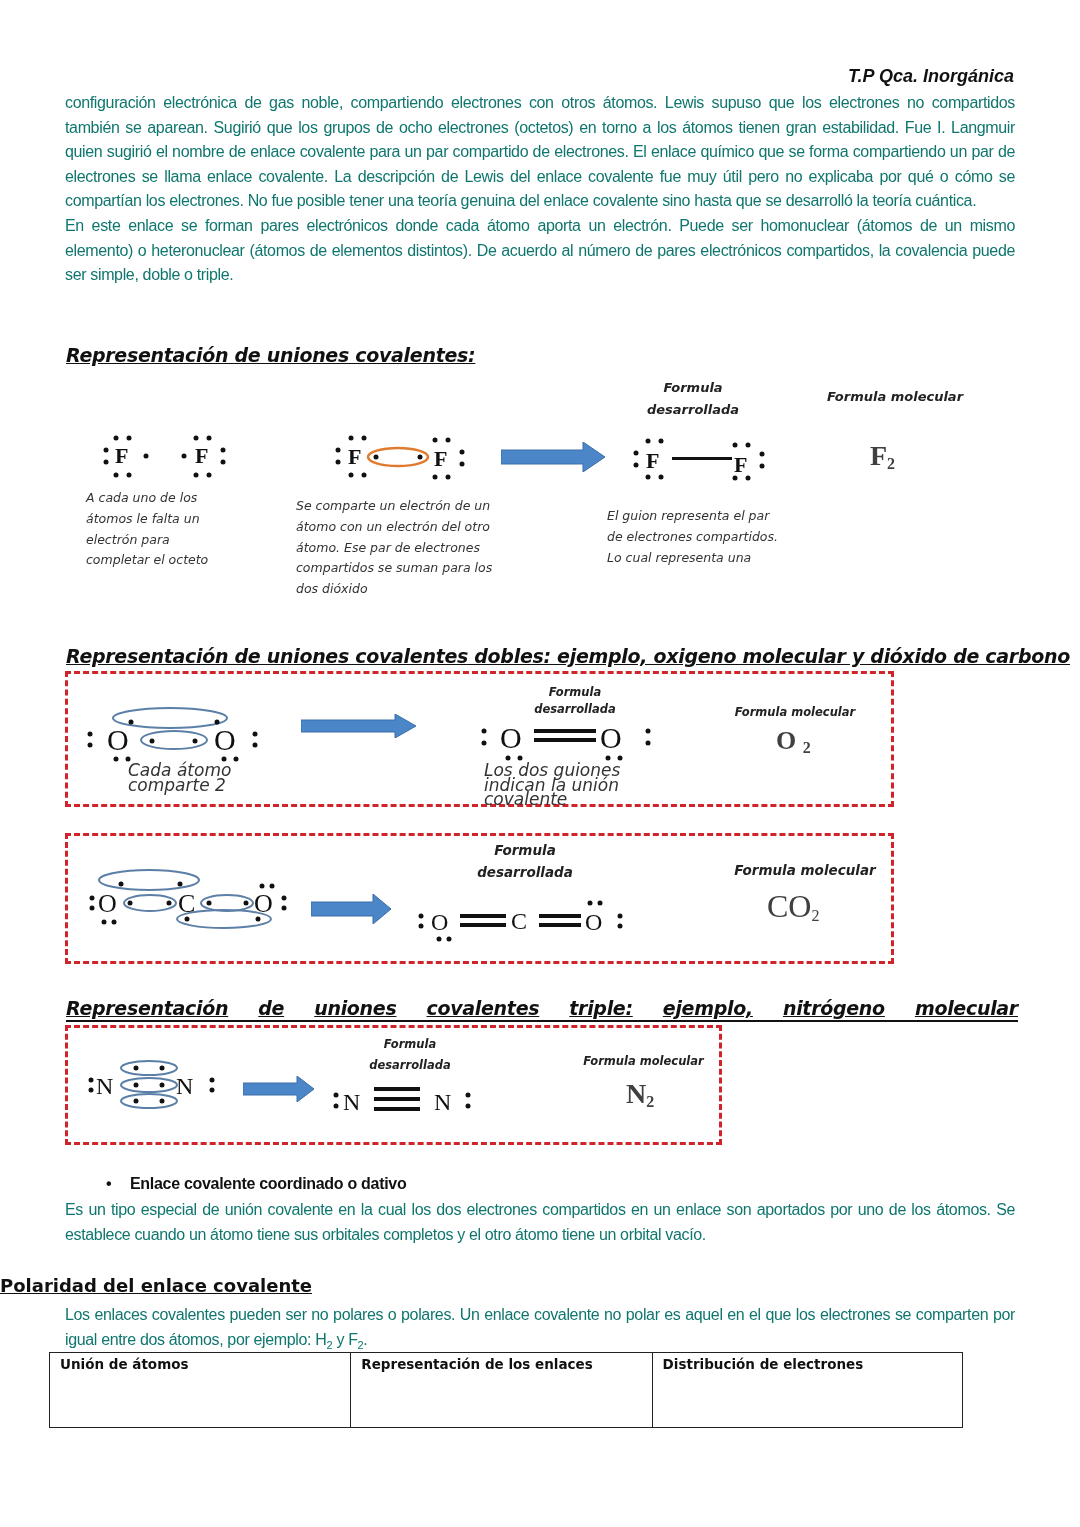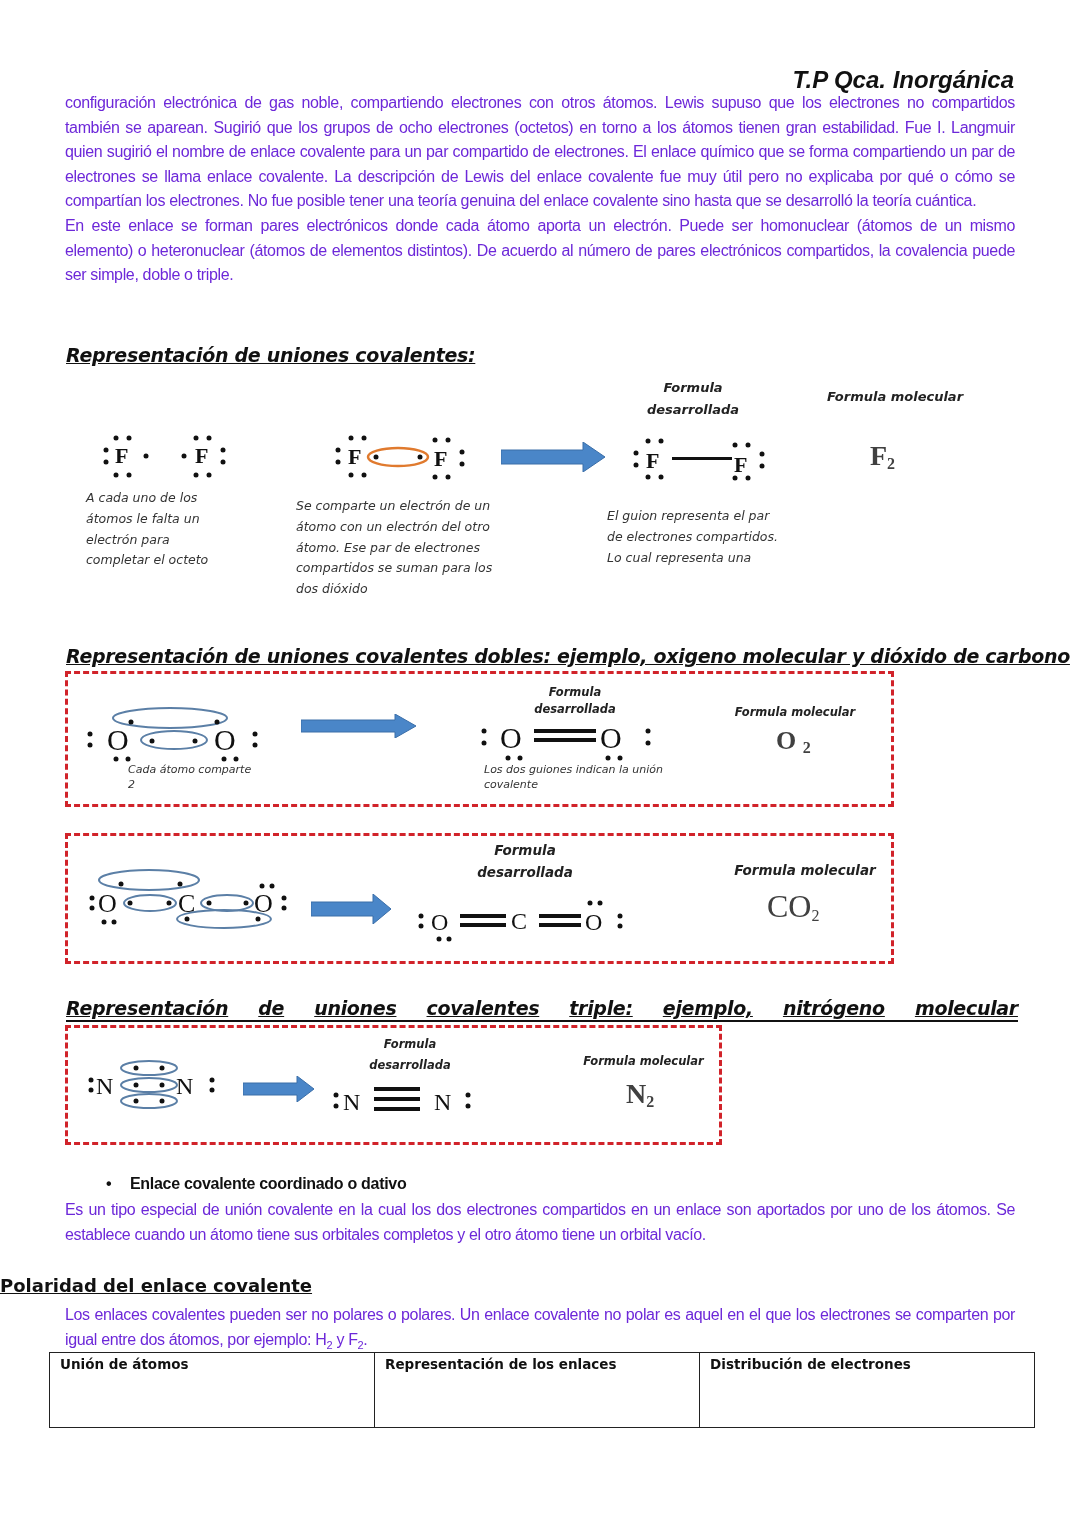--- a/index.html
+++ b/index.html
@@ -1,33 +1,33 @@
 <!DOCTYPE html>
 <html><head>
 <meta charset="utf-8">
 <style>
   html, body { margin: 0; padding: 0; background: #ffffff; }
   body { width: 1080px; height: 1527px; position: relative; overflow: hidden; color: #111; }
   .abs { position: absolute; }
-  .header { right: 66px; top: 66px; font-family: "Liberation Sans", sans-serif; font-weight: bold; font-style: italic; font-size: 24px; color: #111; }
-  .para { left: 65px; width: 950px; font-family: "Liberation Sans Narrow", "Liberation Sans", sans-serif; font-size: 16px; line-height: 24.6px; text-align: justify; letter-spacing: -0.35px; color: #6d28d9; transform-origin: left top; }
+  .header { right: 66px; top: 66px; font-family: "Liberation Sans", sans-serif; font-weight: bold; font-style: italic; font-size: 18px; color: #111; }
+  .para { left: 65px; width: 950px; font-family: "Liberation Sans Narrow", "Liberation Sans", sans-serif; font-size: 16px; line-height: 24.6px; text-align: justify; letter-spacing: -0.35px; color: #0f766e; transform-origin: left top; }
   .para p { margin: 0; }
   .hand { font-family: "DejaVu Sans", sans-serif; font-style: italic; font-weight: bold; font-size: 19px; text-decoration: underline; color: #111; letter-spacing: -0.3px; }
   .note { font-family: "DejaVu Sans", sans-serif; font-style: italic; font-size: 12.5px; line-height: 20.8px; color: #333; }
-  .note-sm { font-family: "DejaVu Sans", sans-serif; font-style: italic; font-size: 11px; line-height: 14.5px; color: #333; }
+  .note-sm { font-family: "DejaVu Sans", sans-serif; font-style: italic; font-size: 17px; line-height: 14.5px; color: #333; }
   .label { font-family: "DejaVu Sans", sans-serif; font-style: italic; font-weight: bold; font-size: 13px; line-height: 22px; color: #222; text-align: center; }
   .label-sm { font-family: "DejaVu Sans", sans-serif; font-style: italic; font-weight: bold; font-size: 11.5px; line-height: 17px; color: #222; text-align: center; }
   .dashbox { border: 3px dashed #d1232a; box-sizing: border-box; }
   .formula { font-family: "Liberation Serif", serif; font-weight: bold; font-size: 28px; color: #404040; }
   .formula sub { font-size: 16px; vertical-align: -4px; }
   .arrow { position: absolute; }
   svg text { font-family: "Liberation Serif", serif; }
   .bullet-head { font-family: "Liberation Sans", sans-serif; font-weight: bold; font-size: 16px; color: #111; letter-spacing: -0.3px; }
   .center-title { font-family: "DejaVu Sans", sans-serif; font-weight: bold; font-size: 18px; text-decoration: underline; color: #111; }
-  table.grid { border-collapse: collapse; position: absolute; left: 49px; top: 1352px; width: 986px; height: 75px; }
+  table.grid { border-collapse: collapse; position: absolute; left: 49px; top: 1352px; width: 914px; height: 75px; }
   table.grid th { border: 1.5px solid #222; vertical-align: top; text-align: left; font-family: "DejaVu Sans", sans-serif; font-size: 13.5px; font-weight: bold; padding: 3px 10px; height: 68px; color: #111; }
 </style>
 </head>
 <body>
 
 <div class="abs header">T.P Qca. Inorgánica</div>
 
 <div class="abs para" style="top:91px;">
   <p>configuración electrónica de gas noble, compartiendo electrones con otros átomos. Lewis supuso que los electrones no compartidos también se aparean. Sugirió que los grupos de ocho electrones (octetos) en torno a los átomos tienen gran estabilidad. Fue I. Langmuir quien sugirió el nombre de enlace covalente para un par compartido de electrones. El enlace químico que se forma compartiendo un par de electrones se llama enlace covalente. La descripción de Lewis del enlace covalente fue muy útil pero no explicaba por qué o cómo se compartían los electrones. No fue posible tener una teoría genuina del enlace covalente sino hasta que se desarrolló la teoría cuántica.</p>
   <p>En este enlace se forman pares electrónicos donde cada átomo aporta un electrón. Puede ser homonuclear (átomos de un mismo elemento) o heteronuclear (átomos de elementos distintos). De acuerdo al número de pares electrónicos compartidos, la covalencia puede ser simple, doble o triple.</p>

